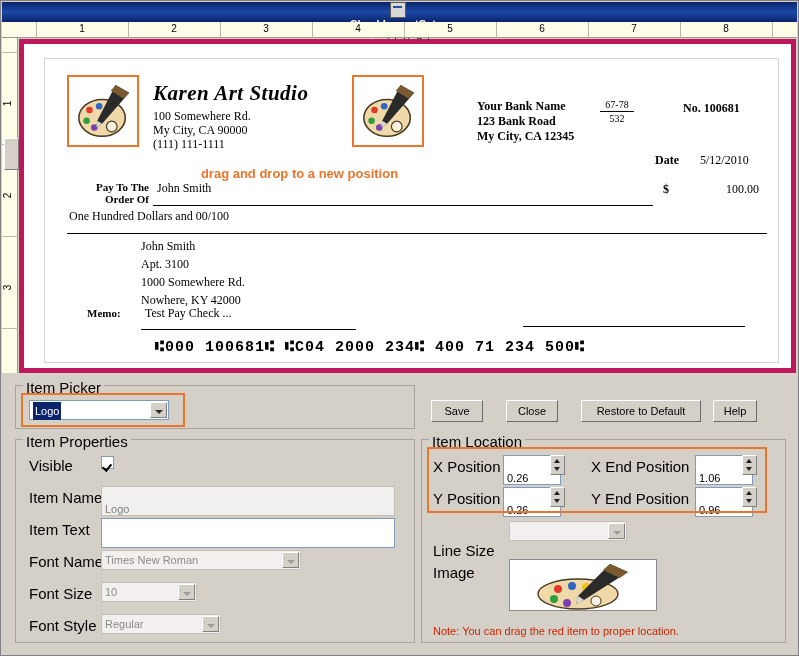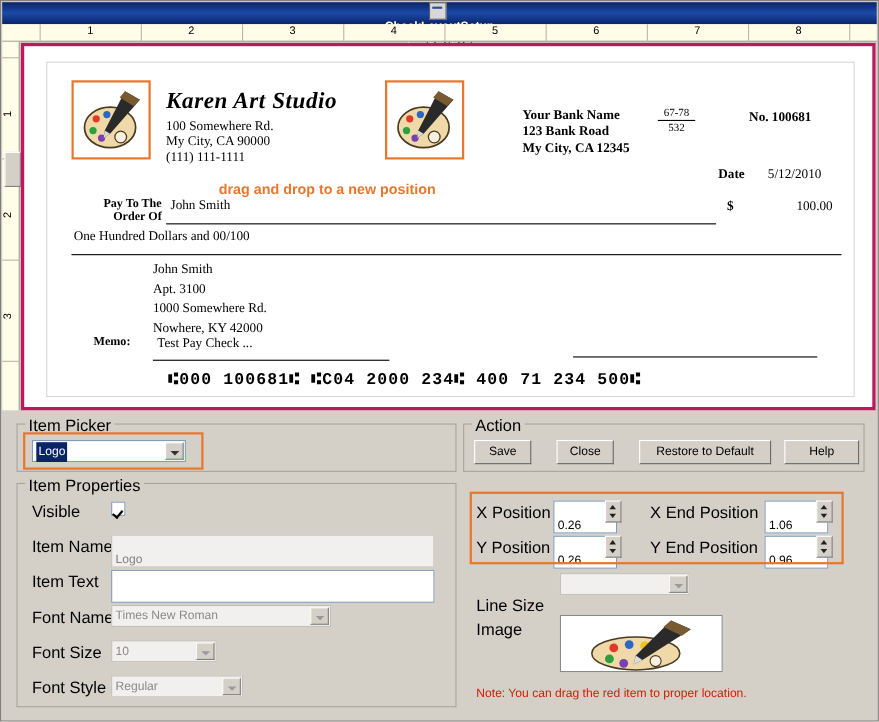--- a/index.html
+++ b/index.html
@@ -120,21 +120,21 @@
     border-top: 1px solid #fff; border-left: 1px solid #fff;
     border-right: 1px solid #808080; border-bottom: 1px solid #808080;
   }
 
   
   .check-area {
     position: absolute;
     left: 18px; top: 38px;
     width: 777px; height: 334px;
     background: #ffffff;
-    border: 3px solid #be185d;
+    border: 5px solid #be185d;
     box-sizing: border-box;
     overflow: hidden;
   }
   .check-inner {
     position: absolute;
     left: 20px; top: 14px;
     width: 735px; height: 305px;
     border: 1px solid #d6d6d6;
     box-sizing: border-box;
     font-family: "Liberation Serif", serif;
@@ -495,27 +495,24 @@
 
   <div class="group" style="left:14px; top:384px; width:400px; height:44px;">
     <span class="legend">Item Picker</span>
   </div>
   <div class="combo" style="left:28px; top:399px; width:140px; height:20px;">
     <span class="selsel">Logo</span>
     <span class="arrow"></span>
   </div>
   <div class="hl-box" style="left:20px; top:392px; width:164px; height:34px;"></div>
 
-  <div class="group" style="left:420px; top:384px; width:365px; height:44px;">
-    <span class="legend">Action</span>
-  </div>
   <div class="btn" style="left:430px; top:399px; width:52px; height:22px;">Save</div>
   <div class="btn" style="left:505px; top:399px; width:52px; height:22px;">Close</div>
   <div class="btn" style="left:580px; top:399px; width:120px; height:22px;">Restore to Default</div>
-  <div class="btn" style="left:712px; top:399px; width:68px; height:22px;">Help</div>
+  <div class="btn" style="left:712px; top:399px; width:44px; height:22px;">Help</div>
 
   <div class="group" style="left:14px; top:438px; width:400px; height:204px;">
     <span class="legend">Item Properties</span>
   </div>
   <div class="lbl" style="left:28px; top:456px;">Visible</div>
   <div class="cb" style="left:100px; top:455px;"></div>
 
   <div class="lbl" style="left:28px; top:488px;">Item Name</div>
   <div class="tb disabled" style="left:100px; top:485px; width:294px; height:20px;">Logo</div>
 
@@ -533,20 +530,23 @@
     <span>10</span>
     <span class="arrow"></span>
   </div>
 
   <div class="lbl" style="left:28px; top:616px;">Font Style</div>
   <div class="combo disabled" style="left:100px; top:613px; width:120px; height:20px;">
     <span>Regular</span>
     <span class="arrow"></span>
   </div>
 
+  <div class="group" style="left:420px; top:438px; width:365px; height:204px;">
+    <span class="legend">Item Location</span>
+  </div>
 
   <div class="lbl" style="left:432px; top:457px;">X Position</div>
   <div class="tb" style="left:502px; top:454px; width:58px; height:20px;">0.26</div>
   <div class="spin" style="left:549px; top:454px; height:20px;">
     <div class="up"></div>
     <div class="dn"></div>
   </div>
 
   <div class="lbl" style="left:590px; top:457px;">X End Position</div>
   <div class="tb" style="left:694px; top:454px; width:58px; height:20px;">1.06</div>

